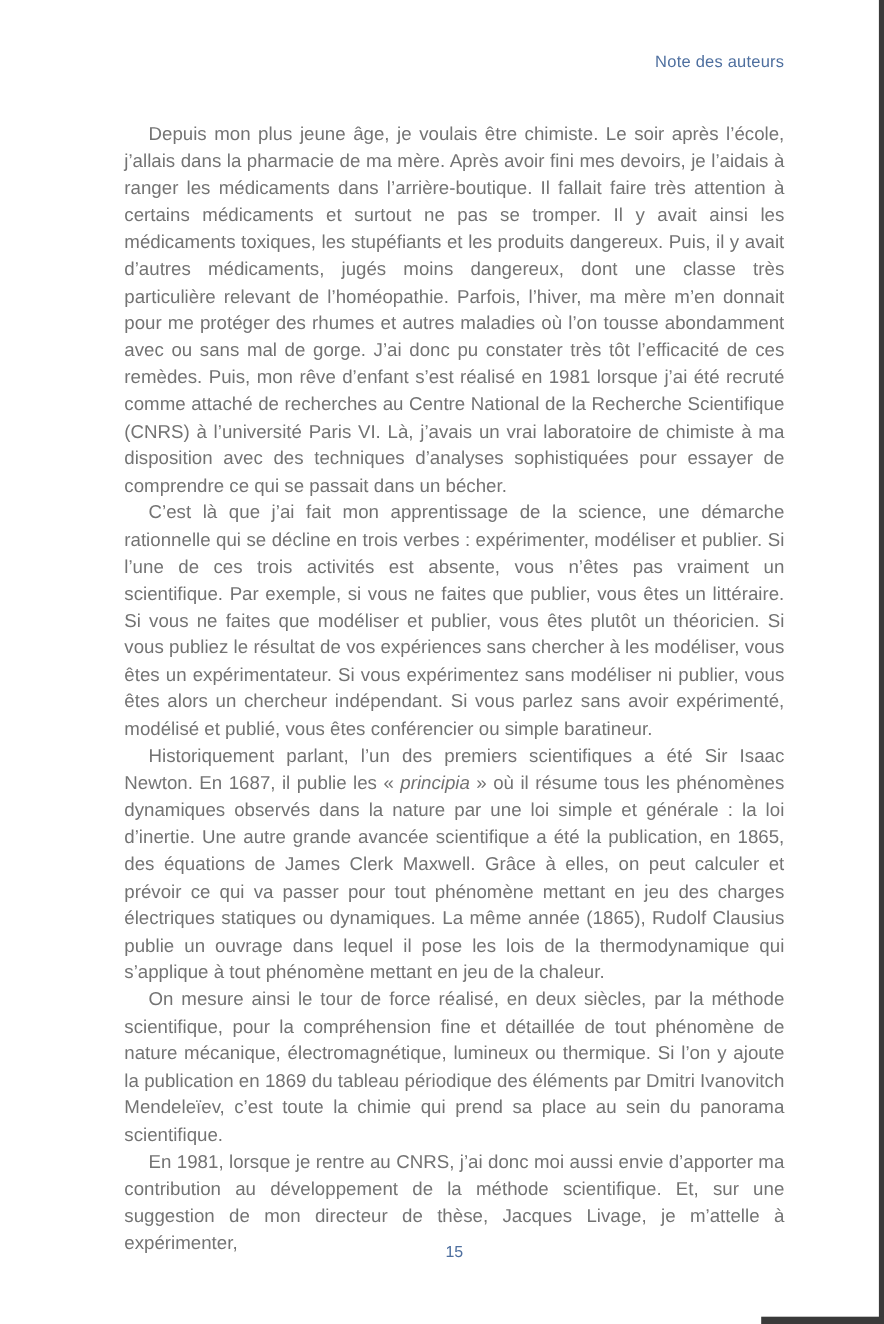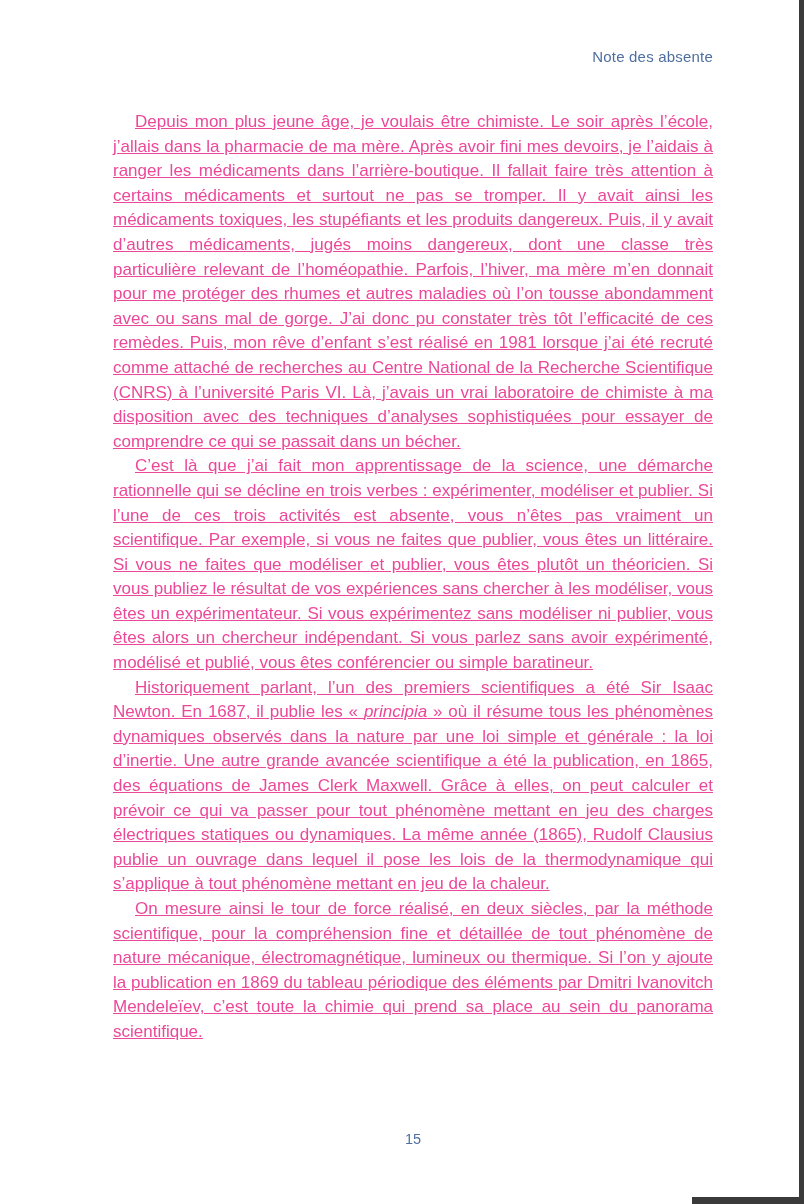--- a/index.html
+++ b/index.html
@@ -32,51 +32,51 @@
     text-align: right;
     font-size: 15px;
     letter-spacing: 0.2px;
     color: #4e6f9f;
   }
   .content {
     position: absolute;
     top: 110px;
     left: 113px;
     width: 600px;
-    color: #ec4899;
+    color: #737373;
     font-size: 17px;
     line-height: 24.6px;
     text-align: justify;
     hyphens: auto;
-    text-decoration: underline;
     -webkit-hyphens: auto;
   }
   .content p {
     margin: 0;
     text-indent: 22px;
   }
   .italic { font-style: italic; }
   .page-number {
     position: absolute;
     top: 1131px;
     left: 113px;
     width: 600px;
     text-align: center;
     font-size: 14.5px;
     color: #4e6f9f;
   }
 </style>
 </head>
 <body>
 
-<div class="running-header">Note des absente</div>
+<div class="running-header">Note des auteurs</div>
 
 <div class="content">
   <p>Depuis mon plus jeune âge, je voulais être chimiste. Le soir après l’école, j’allais dans la pharmacie de ma mère. Après avoir fini mes devoirs, je l’aidais à ranger les médicaments dans l’arrière-boutique. Il fallait faire très attention à certains médicaments et surtout ne pas se tromper. Il y avait ainsi les médicaments toxiques, les stupéfiants et les produits dangereux. Puis, il y avait d’autres médicaments, jugés moins dangereux, dont une classe très particulière relevant de l’homéopathie. Parfois, l’hiver, ma mère m’en donnait pour me protéger des rhumes et autres maladies où l’on tousse abondamment avec ou sans mal de gorge. J’ai donc pu constater très tôt l’efficacité de ces remèdes. Puis, mon rêve d’enfant s’est réalisé en 1981 lorsque j’ai été recruté comme attaché de recherches au Centre National de la Recherche Scientifique (CNRS) à l’université Paris VI. Là, j’avais un vrai laboratoire de chimiste à ma disposition avec des techniques d’analyses sophistiquées pour essayer de comprendre ce qui se passait dans un bécher.</p>
   <p>C’est là que j’ai fait mon apprentissage de la science, une démarche rationnelle qui se décline en trois verbes : expérimenter, modéliser et publier. Si l’une de ces trois activités est absente, vous n’êtes pas vraiment un scientifique. Par exemple, si vous ne faites que publier, vous êtes un littéraire. Si vous ne faites que modéliser et publier, vous êtes plutôt un théoricien. Si vous publiez le résultat de vos expériences sans chercher à les modéliser, vous êtes un expérimentateur. Si vous expérimentez sans modéliser ni publier, vous êtes alors un chercheur indépendant. Si vous parlez sans avoir expérimenté, modélisé et publié, vous êtes conférencier ou simple baratineur.</p>
   <p><span>Historiquement parlant, l’un des premiers scientifiques a été Sir Isaac Newton. En 1687, il publie les « </span><span class="italic">principia</span><span> » où il résume tous les phénomènes dynamiques observés dans la nature par une loi simple et générale : la loi d’inertie. Une autre grande avancée scientifique a été la publication, en 1865, des équations de James Clerk Maxwell. Grâce à elles, on peut calculer et prévoir ce qui va passer pour tout phénomène mettant en jeu des charges électriques statiques ou dynamiques. La même année (1865), Rudolf Clausius publie un ouvrage dans lequel il pose les lois de la thermodynamique qui s’applique à tout phénomène mettant en jeu de la chaleur.</span></p>
   <p>On mesure ainsi le tour de force réalisé, en deux siècles, par la méthode scientifique, pour la compréhension fine et détaillée de tout phénomène de nature mécanique, électromagnétique, lumineux ou thermique. Si l’on y ajoute la publication en 1869 du tableau périodique des éléments par Dmitri Ivanovitch Mendeleïev, c’est toute la chimie qui prend sa place au sein du panorama scientifique.</p>
+  <p>En 1981, lorsque je rentre au CNRS, j’ai donc moi aussi envie d’apporter ma contribution au développement de la méthode scientifique. Et, sur une suggestion de mon directeur de thèse, Jacques Livage, je m’attelle à expérimenter,</p>
 </div>
 
 <div class="page-number">15</div>
 
 <div class="scan-edge-right"></div>
 <div class="scan-edge-bottom"></div>
 
 </body></html>

